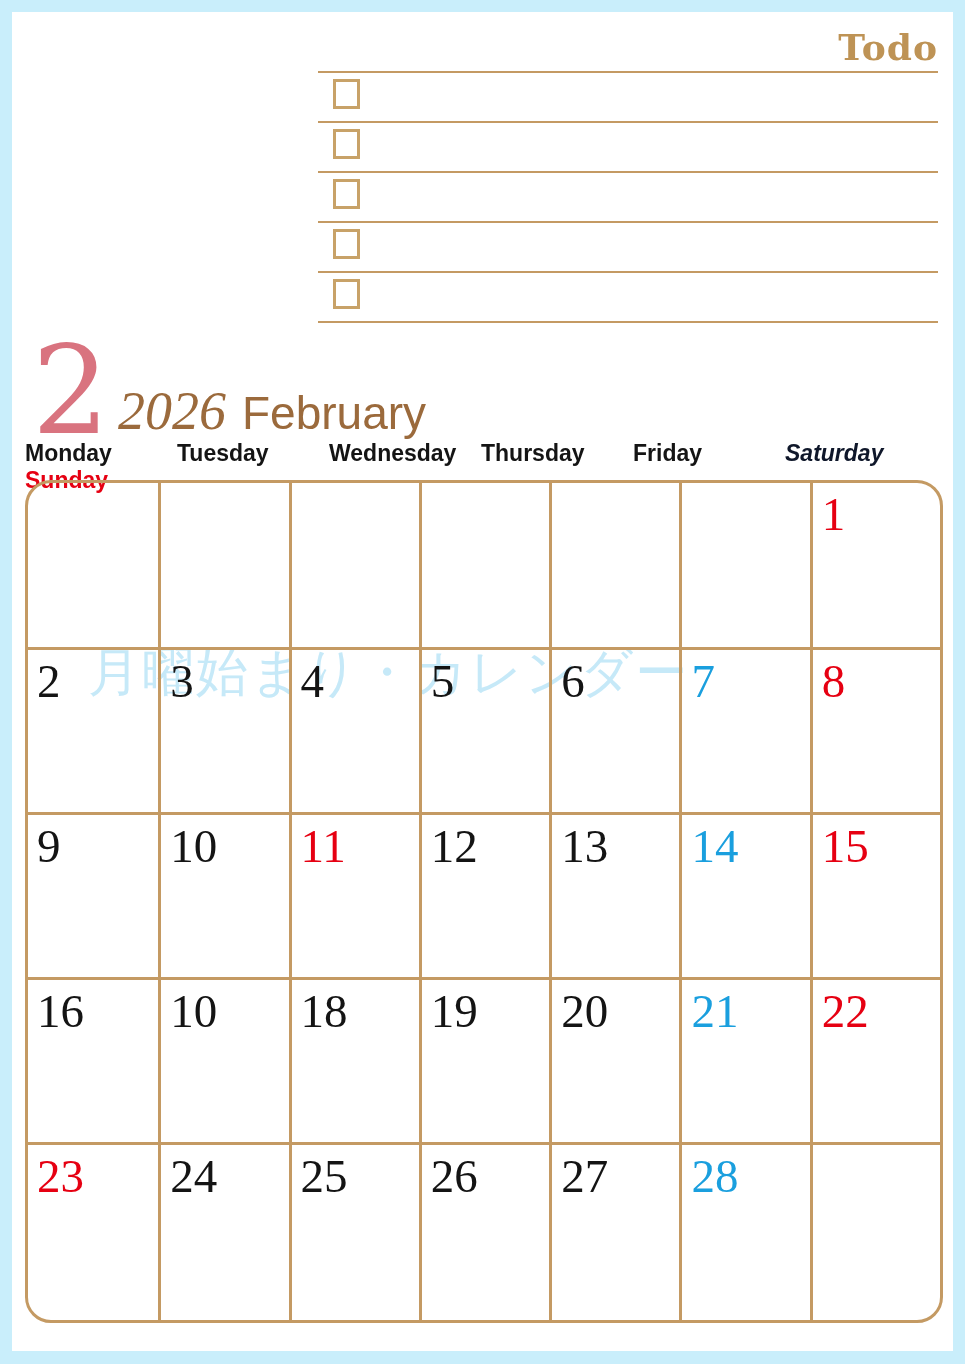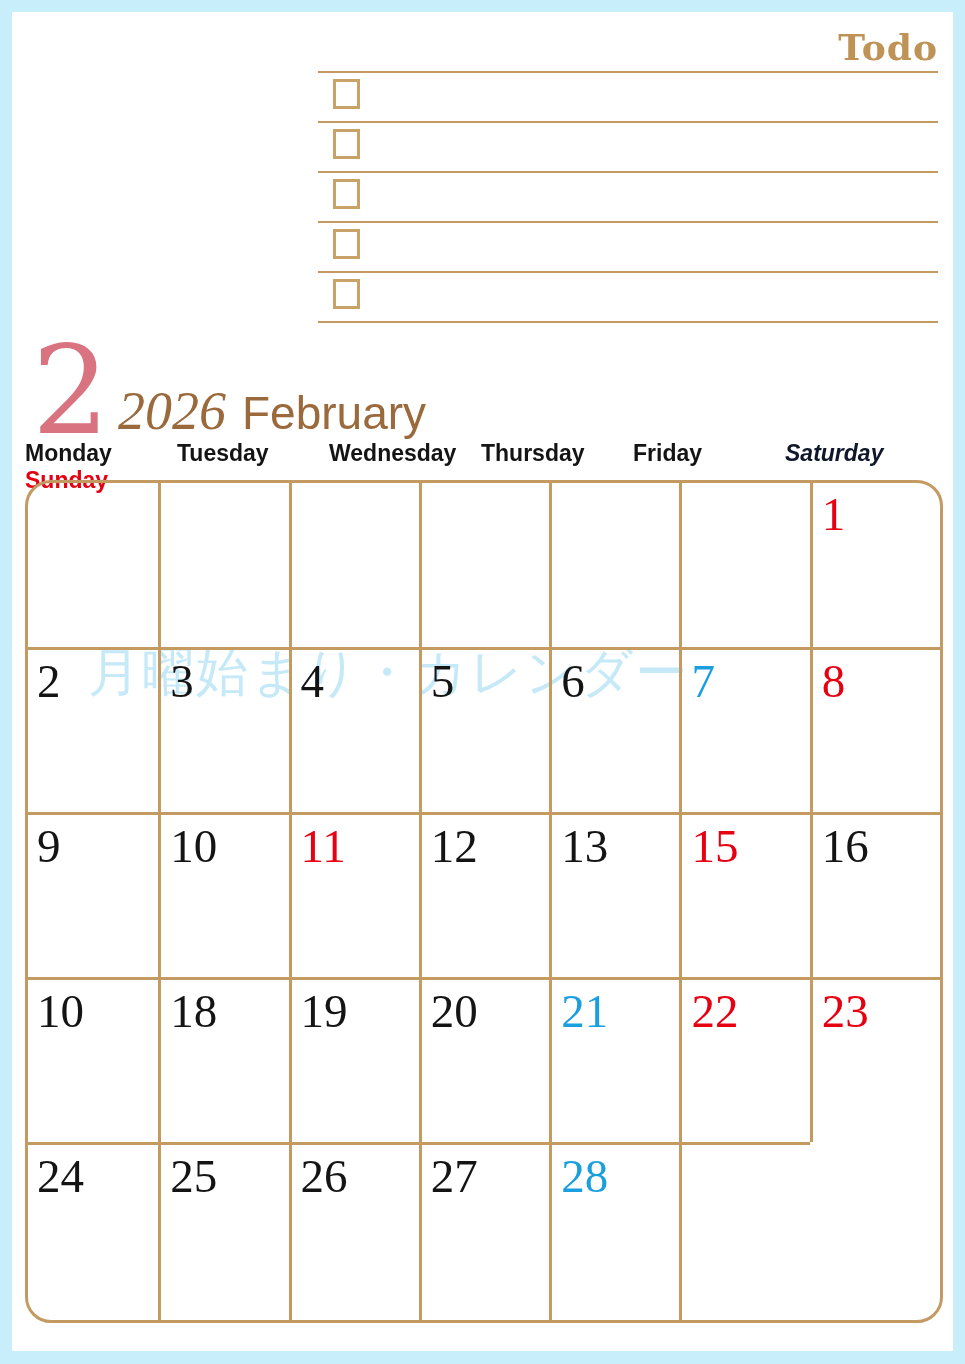--- a/index.html
+++ b/index.html
@@ -180,20 +180,21 @@
     <div class="cell">5</div>
     <div class="cell">6</div>
     <div class="cell d-blue">7</div>
     <div class="cell d-red">8</div>
 
     <div class="cell">9</div>
     <div class="cell">10</div>
     <div class="cell d-red">11</div>
     <div class="cell">12</div>
     <div class="cell">13</div>
+    <div class="cell d-blue">14</div>
     <div class="cell d-red">15</div>
 
     <div class="cell">16</div>
     <div class="cell">10</div>
     <div class="cell">18</div>
     <div class="cell">19</div>
     <div class="cell">20</div>
     <div class="cell d-blue">21</div>
     <div class="cell d-red">22</div>
 

